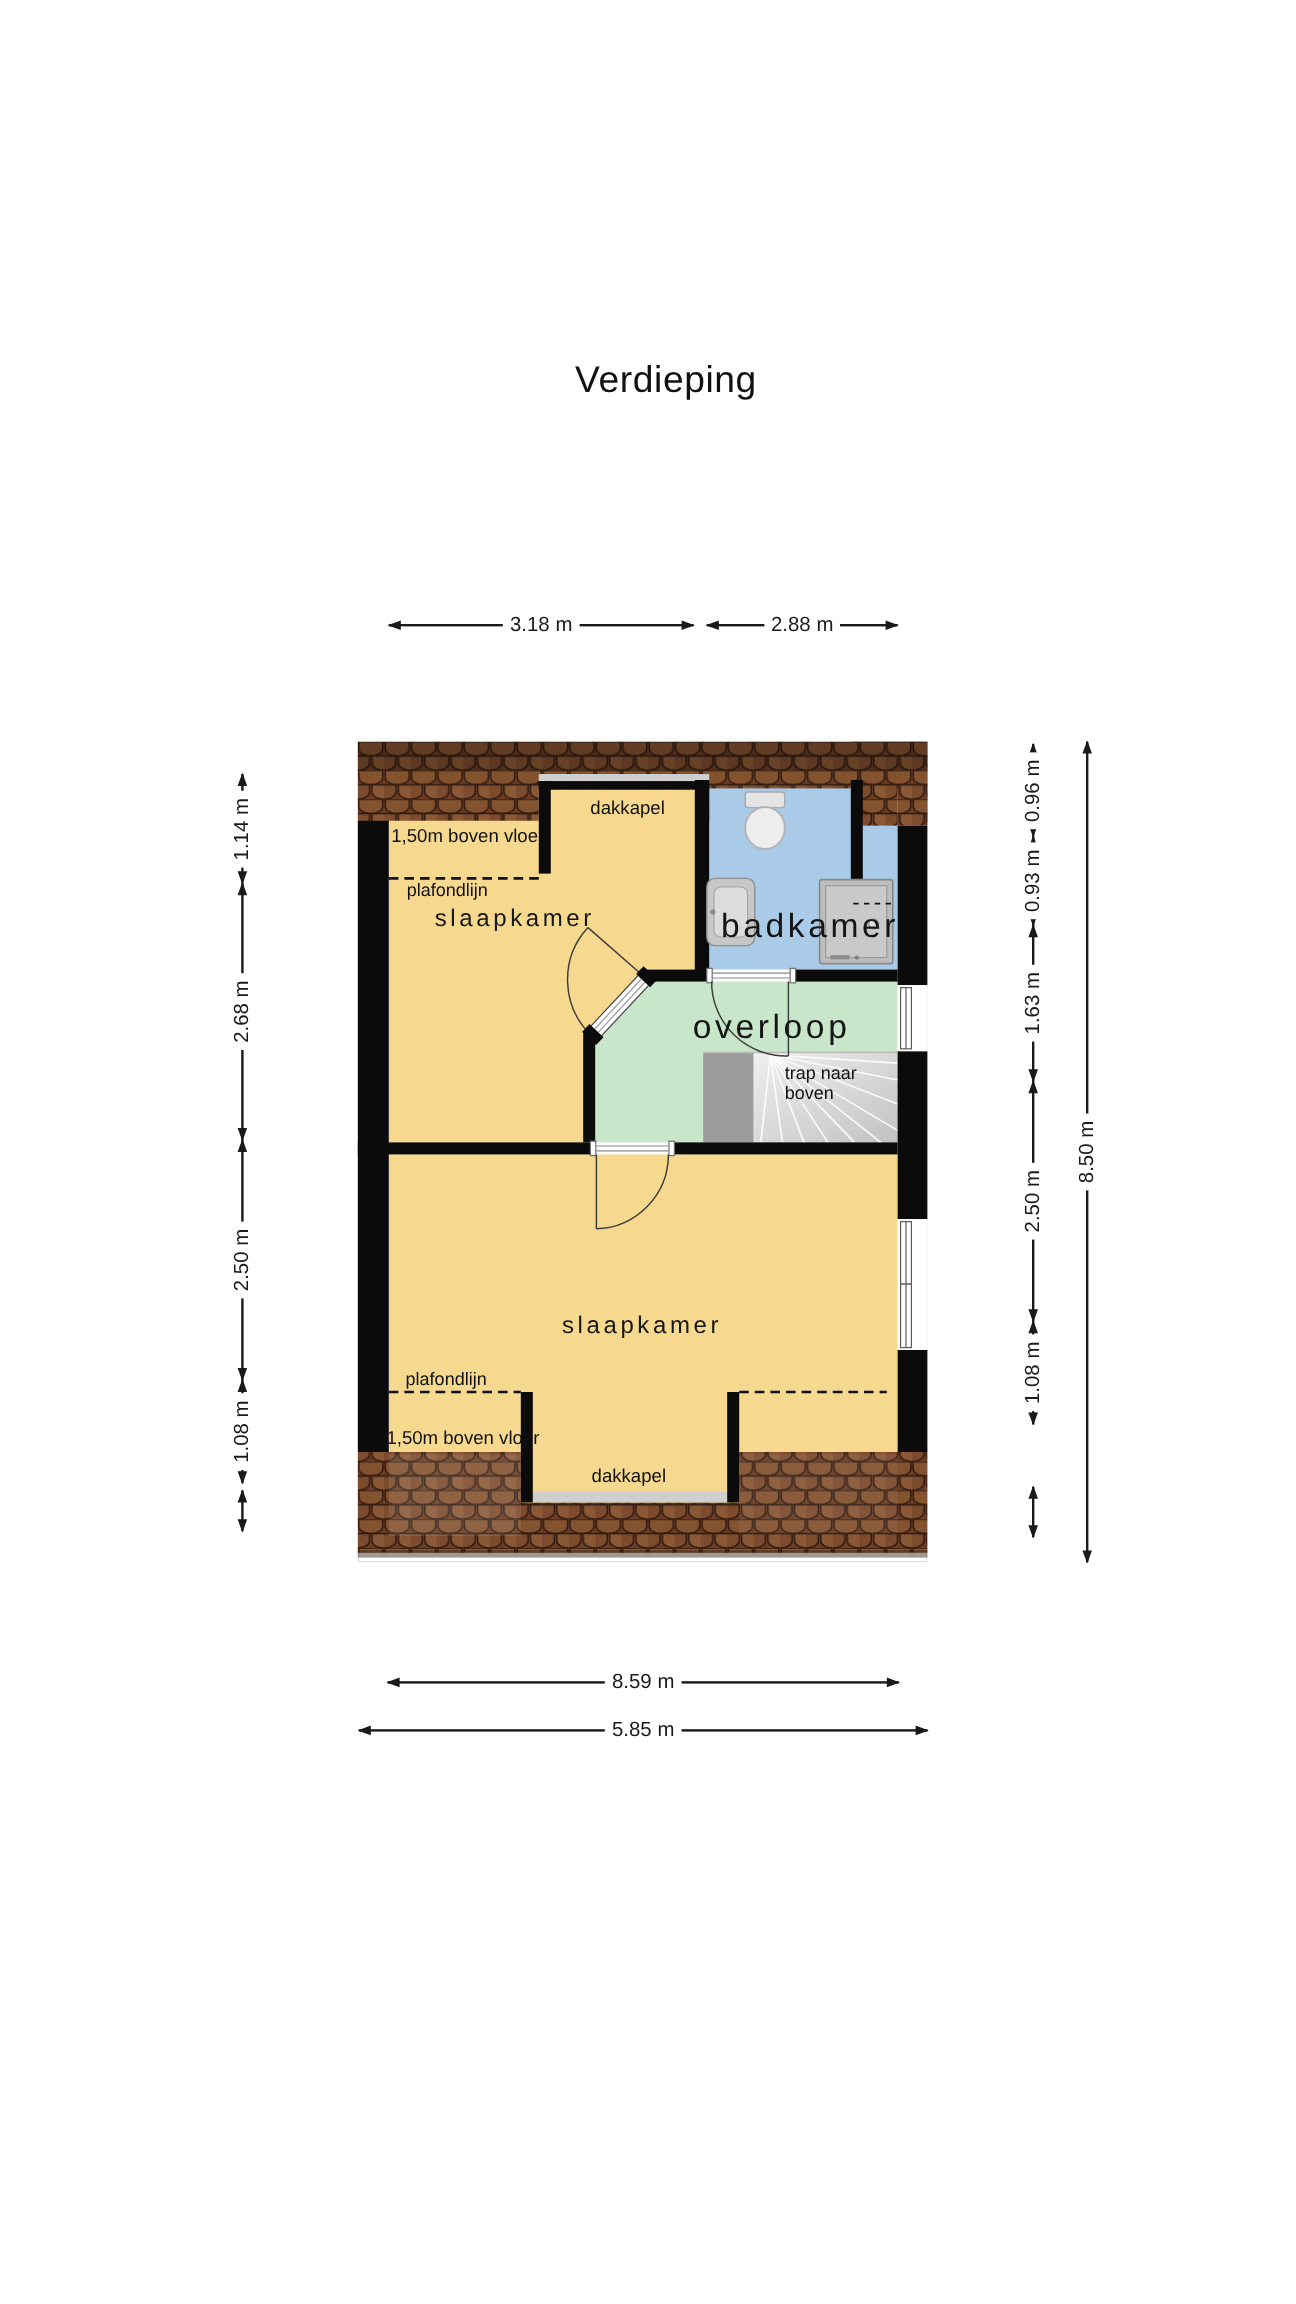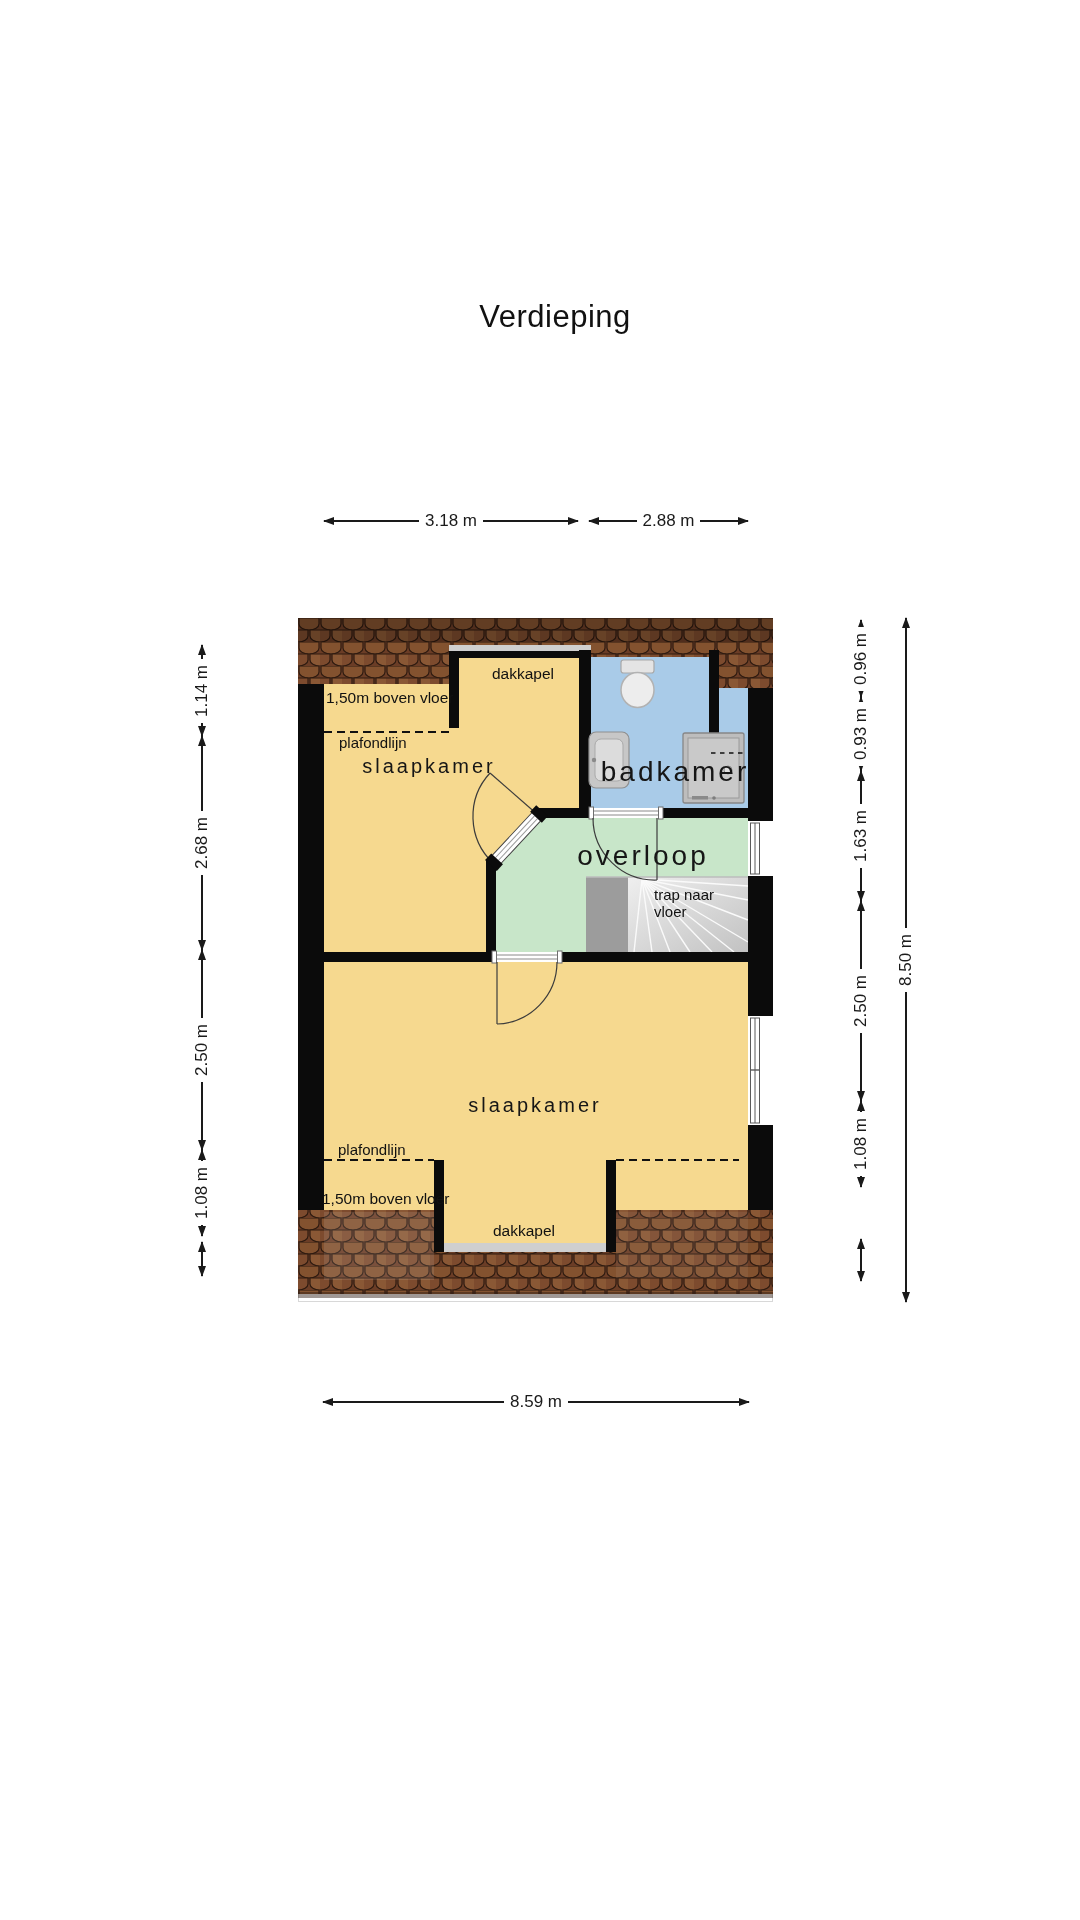--- a/index.html
+++ b/index.html
@@ -202,21 +202,21 @@
     </svg>
   </div>
 
   <div class="room-label" style="left:413px; top:766px;">slaapkamer</div>
   <div class="room-label md" style="left:659px; top:772px;">badkamer</div>
   <div class="room-label md" style="left:627px; top:856px;">overloop</div>
   <div class="room-label" style="left:519px; top:1105px;">slaapkamer</div>
 
   <div class="stairs-note" style="left:638px; top:886px;">
     <div>trap naar</div>
-    <div>vloer</div>
+    <div>boven</div>
   </div>
 
   <div class="small-label center" style="left:507px; top:674px;">dakkapel</div>
   <div class="small-label" style="left:310px; top:689px;">1,50m boven vloer</div>
   <div class="small-label" style="left:323px; top:734px; font-size:15px;">plafondlijn</div>
   <div class="small-label" style="left:322px; top:1141px; font-size:15px;">plafondlijn</div>
   <div class="small-label" style="left:306px; top:1190px;">1,50m boven vloer</div>
   <div class="small-label center" style="left:508px; top:1231px;">dakkapel</div>
 
   <div class="hdim" style="left:308px; top:512px; width:254px;">
@@ -225,20 +225,24 @@
   </div>
   <div class="hdim" style="left:573px; top:512px; width:159px;">
     <div class="bar"></div>
     <span class="dim-lbl">2.88 m</span>
   </div>
 
   <div class="hdim" style="left:307px; top:1393px; width:426px;">
     <div class="bar"></div>
     <span class="dim-lbl">8.59 m</span>
   </div>
+  <div class="hdim" style="left:283px; top:1433px; width:474px;">
+    <div class="bar"></div>
+    <span class="dim-lbl">5.85 m</span>
+  </div>
 
   <div class="vdim" style="left:177px; top:645px; height:91px;">
     <div class="bar"></div>
     <span class="dim-lbl">1.14 m</span>
   </div>
   <div class="vdim" style="left:177px; top:736px; height:214px;">
     <div class="bar"></div>
     <span class="dim-lbl">2.68 m</span>
   </div>
   <div class="vdim" style="left:177px; top:950px; height:200px;">

